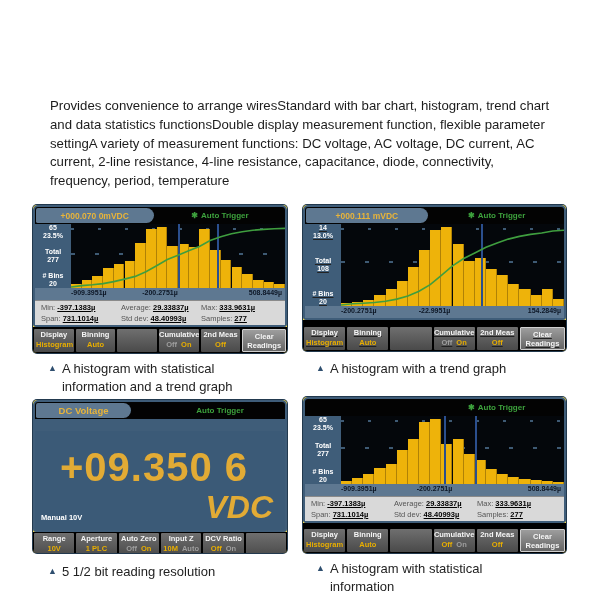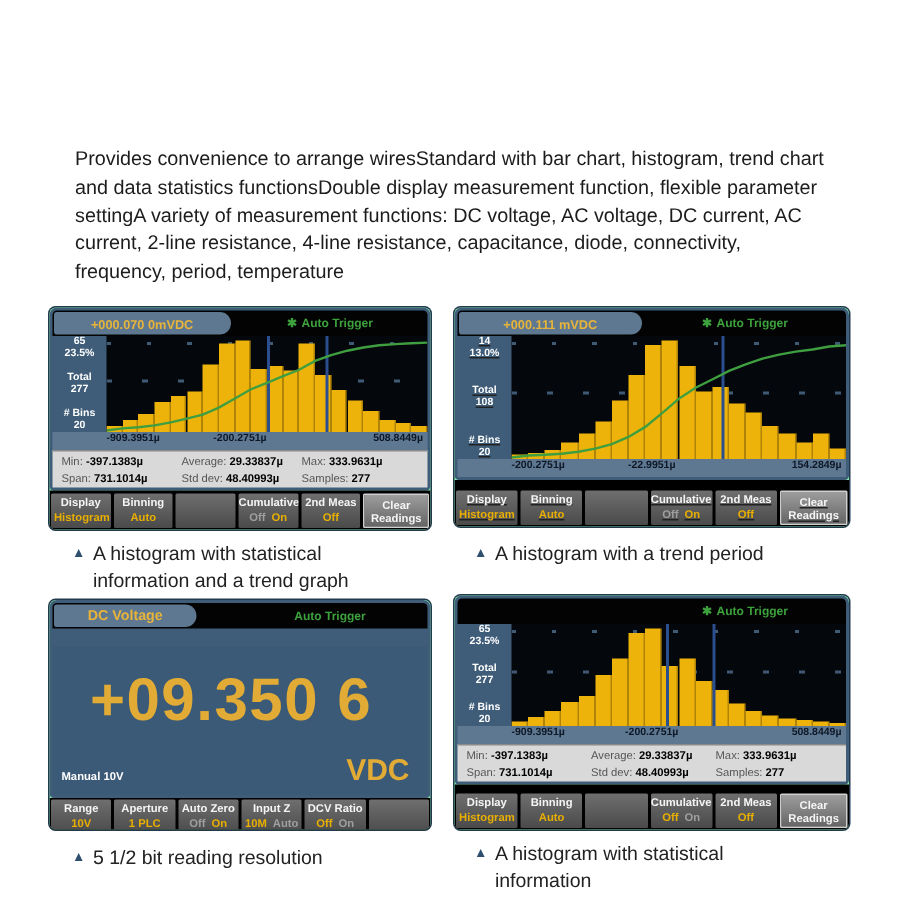--- a/index.html
+++ b/index.html
@@ -8,21 +8,21 @@
 
   
   .banner{position:absolute;left:25px;top:5px;width:287px;height:51px;background:#15587c;
           display:flex;align-items:center;padding-left:22px;box-sizing:border-box;}
   .banner h1{margin:0;font-size:20px;font-weight:bold;color:#fff;letter-spacing:.2px;}
 
   
   .intro{position:absolute;left:50px;top:84px;width:508px;font-size:13.2px;line-height:1.42;color:#1c1c1c;}
 
   
-  .panel{position:absolute;background:#86efac;border-radius:4px;overflow:hidden;
+  .panel{position:absolute;background:#fde047;border-radius:4px;overflow:hidden;
          box-shadow:0 0 0 1px #22394e;display:flex;flex-direction:column;}
   .p1{left:33px;top:205px;width:254px;height:148px;}
   .p2{left:303px;top:205px;width:263px;height:146px;text-decoration:underline;}
   .p3{left:33px;top:400px;width:254px;height:153px;}
   .p4{left:303px;top:397px;width:263px;height:156px;}
 
   .screen{background:#3f5d79;border-radius:5px 5px 3px 3px;padding:2px;flex:0 0 auto;}
 
   .phead{height:17px;background:#030303;position:relative;border-radius:3px 3px 0 0;}
   .ptab{position:absolute;left:1px;top:1px;bottom:1px;width:47%;background:#5e7891;
@@ -45,39 +45,39 @@
   .vmark{position:absolute;top:0;bottom:0;width:2px;background:#2b4f8e;z-index:3;}
   .trendsvg{position:absolute;left:0;top:0;z-index:4;}
 
   .paxis{height:12px;background:#5e7891;position:relative;font-size:7px;font-weight:bold;color:#0d1726;}
   .paxis span{position:absolute;top:1px;white-space:nowrap;}
   .axl{left:36px;} .axc{left:50%;transform:translateX(-50%);} .axr{right:3px;}
 
   .pstats{height:25px;background:#d9d9d9;border-top:1px solid #8a8a8a;display:flex;
           padding:1px 4px 0 6px;box-sizing:border-box;font-size:7.5px;line-height:11px;}
   .stat-col{flex:1;}
-  .st-l{color:#555;} .st-v{color:#000;font-weight:bold;}
+  .st-l{color:#555;} .st-v{color:#000;font-weight:bold;text-decoration:underline;}
 
   .pgap{flex:1;background:#000;}
 
   .psoft{height:23px;flex:0 0 auto;background:#000;display:flex;gap:2px;padding:1px 1px 1px 1px;}
   .softkey{flex:1;background:linear-gradient(#6f6f6f,#4a4a4a);text-align:center;
            font-size:7.5px;font-weight:bold;color:#f5f5f5;line-height:10px;padding-top:1px;
            border-radius:1px;overflow:hidden;}
   .softkey .sk-values{white-space:nowrap;}
   .softkey .on{color:#e8ae00;margin:0 2px;}
   .softkey .off{color:#9f9f9f;margin:0 2px;}
   .softkey.raised{background:linear-gradient(#9d9d9d,#656565);border:1px solid #cfcfcf;
                   display:flex;align-items:center;padding:0 1px;line-height:9px;}
 
   
   .dcv-main{height:99px;background:#3b5a77;position:relative;border-radius:0 0 2px 2px;margin-top:12px;}
   .dcv-reading{position:absolute;top:14px;left:0;right:12px;text-align:center;
                font-size:40px;font-weight:bold;color:#e2ab35;letter-spacing:1px;white-space:nowrap;}
-  .dcv-unit{position:absolute;right:12px;bottom:4px;font-size:20px;font-weight:bold;color:#e2ab35;}
+  .dcv-unit{position:absolute;right:12px;bottom:4px;font-size:32px;font-weight:bold;color:#e2ab35;font-style:italic;}
   .dcv-range{position:absolute;left:6px;bottom:8px;font-size:7.5px;font-weight:bold;color:#fff;}
 
   
   .caption{position:absolute;font-size:13px;line-height:1.35;color:#222;}
   .cap-marker{color:#2f4f6f;font-size:9px;margin-right:5px;vertical-align:2px;}
   .c1{left:48px;top:360px;width:230px;}
   .c2{left:316px;top:360px;width:245px;}
   .c3{left:48px;top:563px;width:240px;}
   .c4{left:316px;top:560px;width:225px;}
   .c1 .cap-body,.c4 .cap-body{display:inline-block;width:200px;vertical-align:top;}
@@ -419,21 +419,21 @@
         <div class="softkey raised">
           <div class="sk-label">Clear Readings</div>
         </div>
       </div>
   </div>
 
   <div class="caption c1">
     <span class="cap-marker">▲</span><span class="cap-body">A histogram with statistical information and a trend graph</span>
   </div>
   <div class="caption c2">
-    <span class="cap-marker">▲</span><span class="cap-body">A histogram with a trend period</span>
+    <span class="cap-marker">▲</span><span class="cap-body">A histogram with a trend graph</span>
   </div>
   <div class="caption c3">
     <span class="cap-marker">▲</span><span class="cap-body">5 1/2 bit reading resolution</span>
   </div>
   <div class="caption c4">
     <span class="cap-marker">▲</span><span class="cap-body">A histogram with statistical information</span>
   </div>
 
 </div>
 

